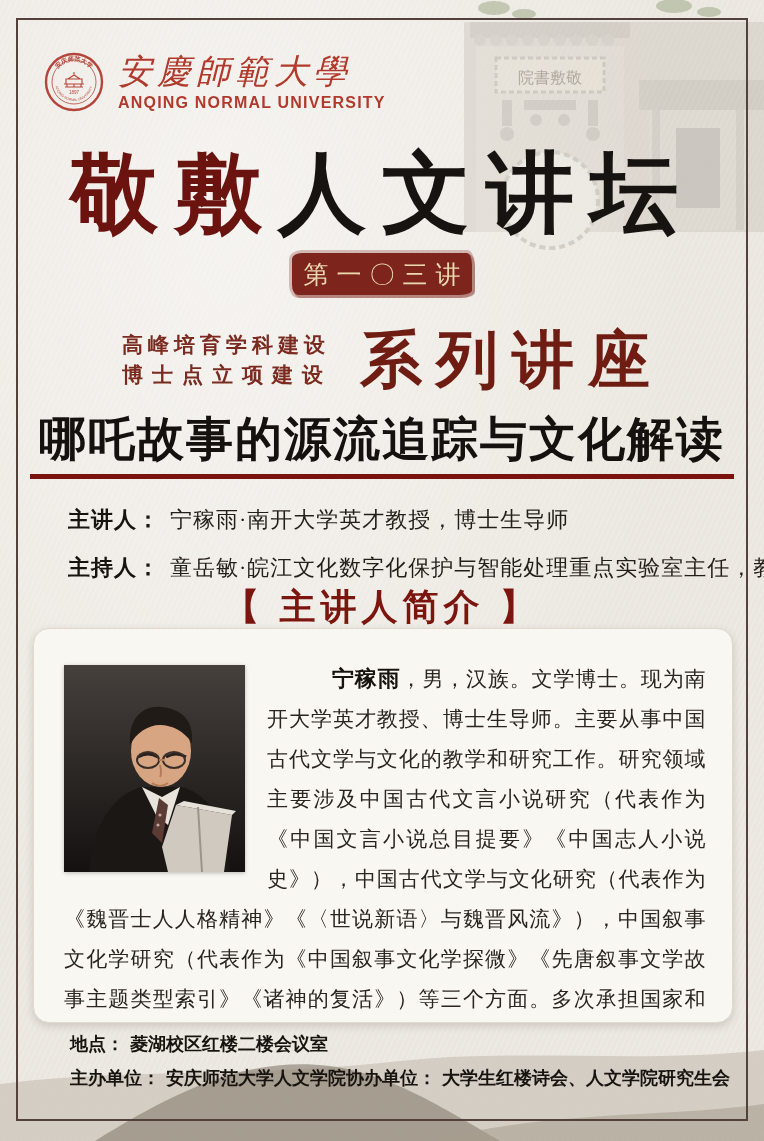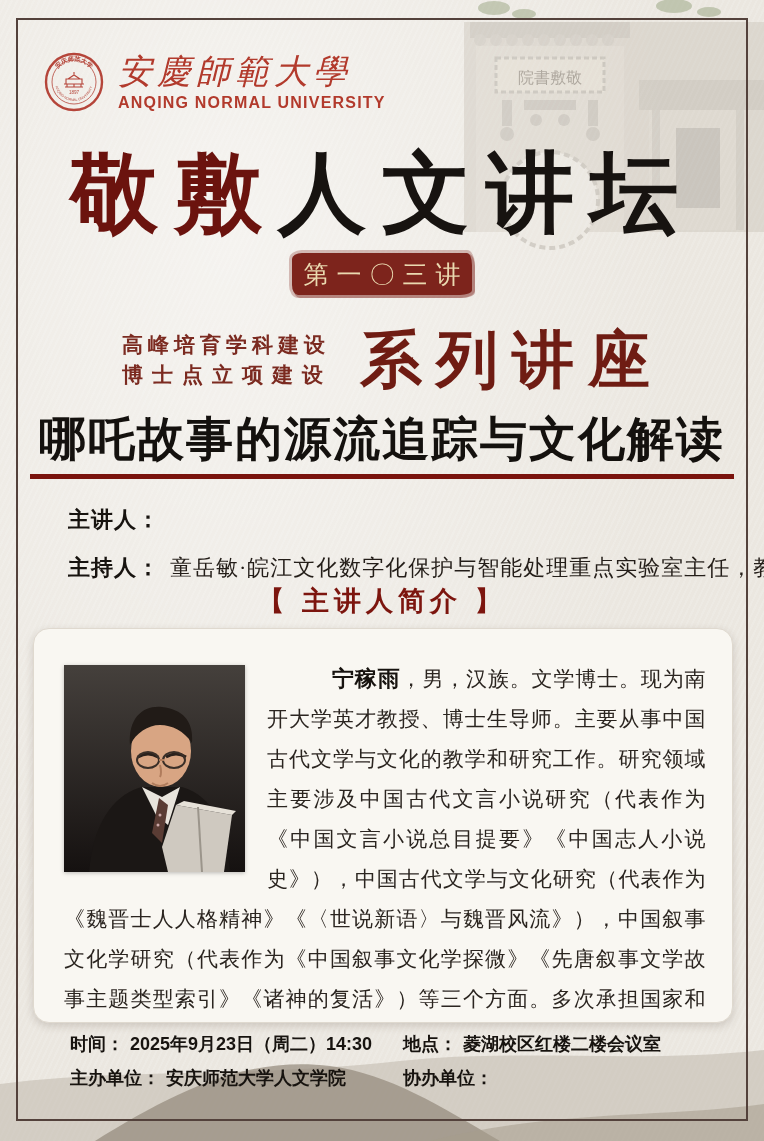--- a/index.html
+++ b/index.html
@@ -55,21 +55,21 @@
     font-size:47px;letter-spacing:2px;color:#14110e;white-space:nowrap;}
   .divider{position:absolute;left:30px;right:30px;top:474px;height:5px;background:#7a130d;}
   
   .speakers{position:absolute;left:68px;top:505px;}
   .speaker-row{display:flex;align-items:baseline;margin-bottom:18px;white-space:nowrap;}
   .sp-label{font-weight:bold;font-size:22px;color:#17130f;letter-spacing:1px;}
   .sp-text{font-family:"Liberation Serif","DejaVu Serif",serif;font-size:22px;
     color:#241e19;margin-left:10px;letter-spacing:1px;}
   
   .section-header{position:absolute;left:0;right:0;top:583px;text-align:center;
-    font-weight:bold;font-size:27px;color:#7c150e;letter-spacing:5px;}
+    font-weight:bold;font-size:36px;color:#7c150e;letter-spacing:5px;}
   
   .bio-card{position:absolute;left:33px;top:628px;width:698px;height:393px;
     background:#f9f7f2;border:1px solid #dfd9cf;border-radius:16px;
     box-shadow:0 3px 8px rgba(60,45,35,.18);overflow:hidden;}
   .bio-inner{padding:30px 26px 0 30px;}
   .photo-wrap{float:left;width:181px;height:207px;margin:6px 22px 12px 0;
     box-shadow:0 1px 4px rgba(0,0,0,.25);}
   .bio-text{font-family:"Liberation Serif","DejaVu Serif",serif;font-size:21px;
     line-height:40px;color:#2b2520;text-align:justify;margin:0;text-indent:2em;
     letter-spacing:.5px;}
@@ -178,20 +178,21 @@
       </div>
       <div class="series-big">系列讲座</div>
     </div>
 
     <div class="lecture-title">哪吒故事的源流追踪与文化解读</div>
     <div class="divider"></div>
 
     <div class="speakers">
       <div class="speaker-row">
         <span class="sp-label">主讲人：</span>
+        <span class="sp-text">宁稼雨·南开大学英才教授，博士生导师</span>
       </div>
       <div class="speaker-row">
         <span class="sp-label">主持人：</span>
         <span class="sp-text">童岳敏·皖江文化数字化保护与智能处理重点实验室主任，教授</span>
       </div>
     </div>
 
     <div class="section-header">【 主讲人简介 】</div>
 
     <div class="bio-card">
@@ -220,36 +221,33 @@
             <path d="M112 140 L120 136 L172 146 L168 150 Z" fill="#e6e1d8"></path>
             <path d="M134 142 L138 207" stroke="#9b958b" stroke-width="2"></path>
           </svg>
         </div>
         <p class="bio-text"><b class="bio-name">宁稼雨</b><span>，男，汉族。文学博士。现为南开大学英才教授、博士生导师。主要从事中国古代文学与文化的教学和研究工作。研究领域主要涉及中国古代文言小说研究（代表作为《中国文言小说总目提要》《中国志人小说史》），中国古代文学与文化研究（代表作为《魏晋士人人格精神》《〈世说新语〉与魏晋风流》），中国叙事文化学研究（代表作为《中国叙事文化学探微》《先唐叙事文学故事主题类型索引》《诸神的复活》）等三个方面。多次承担国家和教育部项目，成果多次获奖。目前为国家社科基金重大项目“全汉魏晋南北朝小说辑校笺证”首席专家。</span></p>
       </div>
     </div>
 
     <div class="footer">
       <div class="f-row">
-        <div class="f-item first">
-          <span class="f-label">时间：</span>
-          <span class="f-value">2025年9月23日（周二）14:30</span>
-        </div>
         <div class="f-item">
           <span class="f-label">地点：</span>
           <span class="f-value">菱湖校区红楼二楼会议室</span>
         </div>
       </div>
       <div class="f-row">
         <div class="f-item first">
           <span class="f-label">主办单位：</span>
           <span class="f-value">安庆师范大学人文学院</span>
         </div>
         <div class="f-item">
           <span class="f-label">协办单位：</span>
+          <span class="f-value">大学生红楼诗会、人文学院研究生会</span>
         </div>
       </div>
     </div>
 
   </div>
 
   <div class="frame"></div>
 </div>
 
 </body></html>

